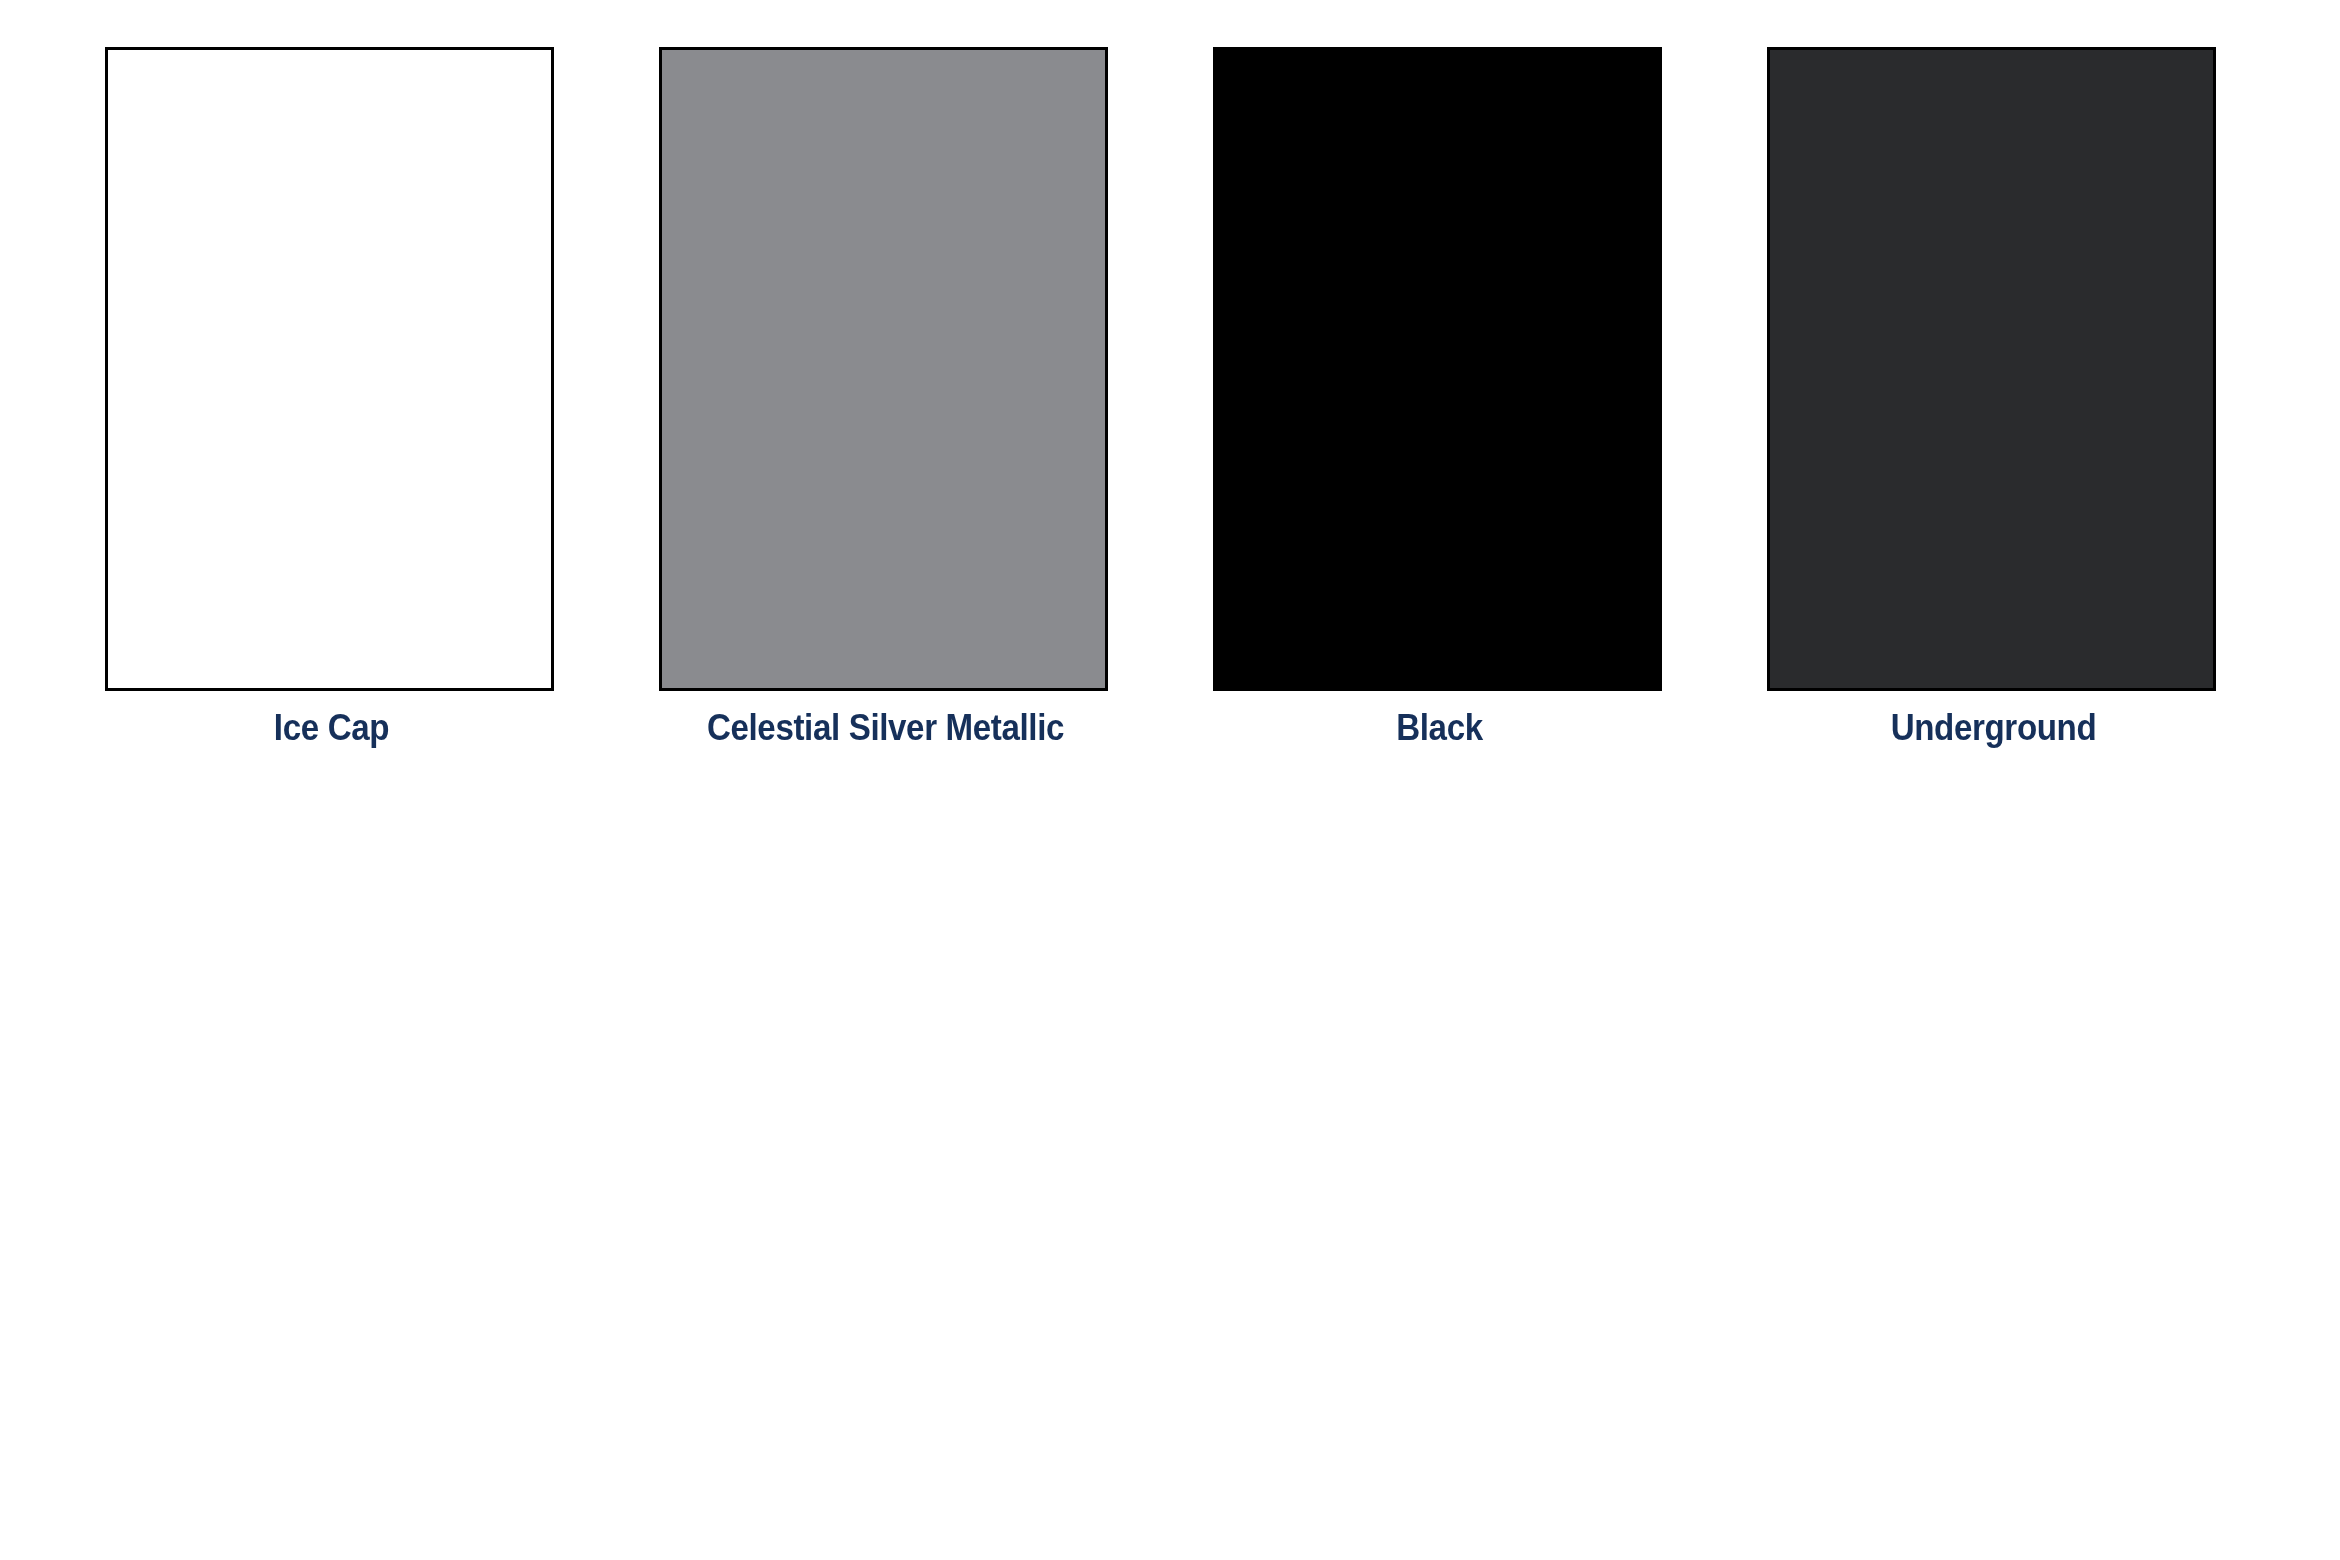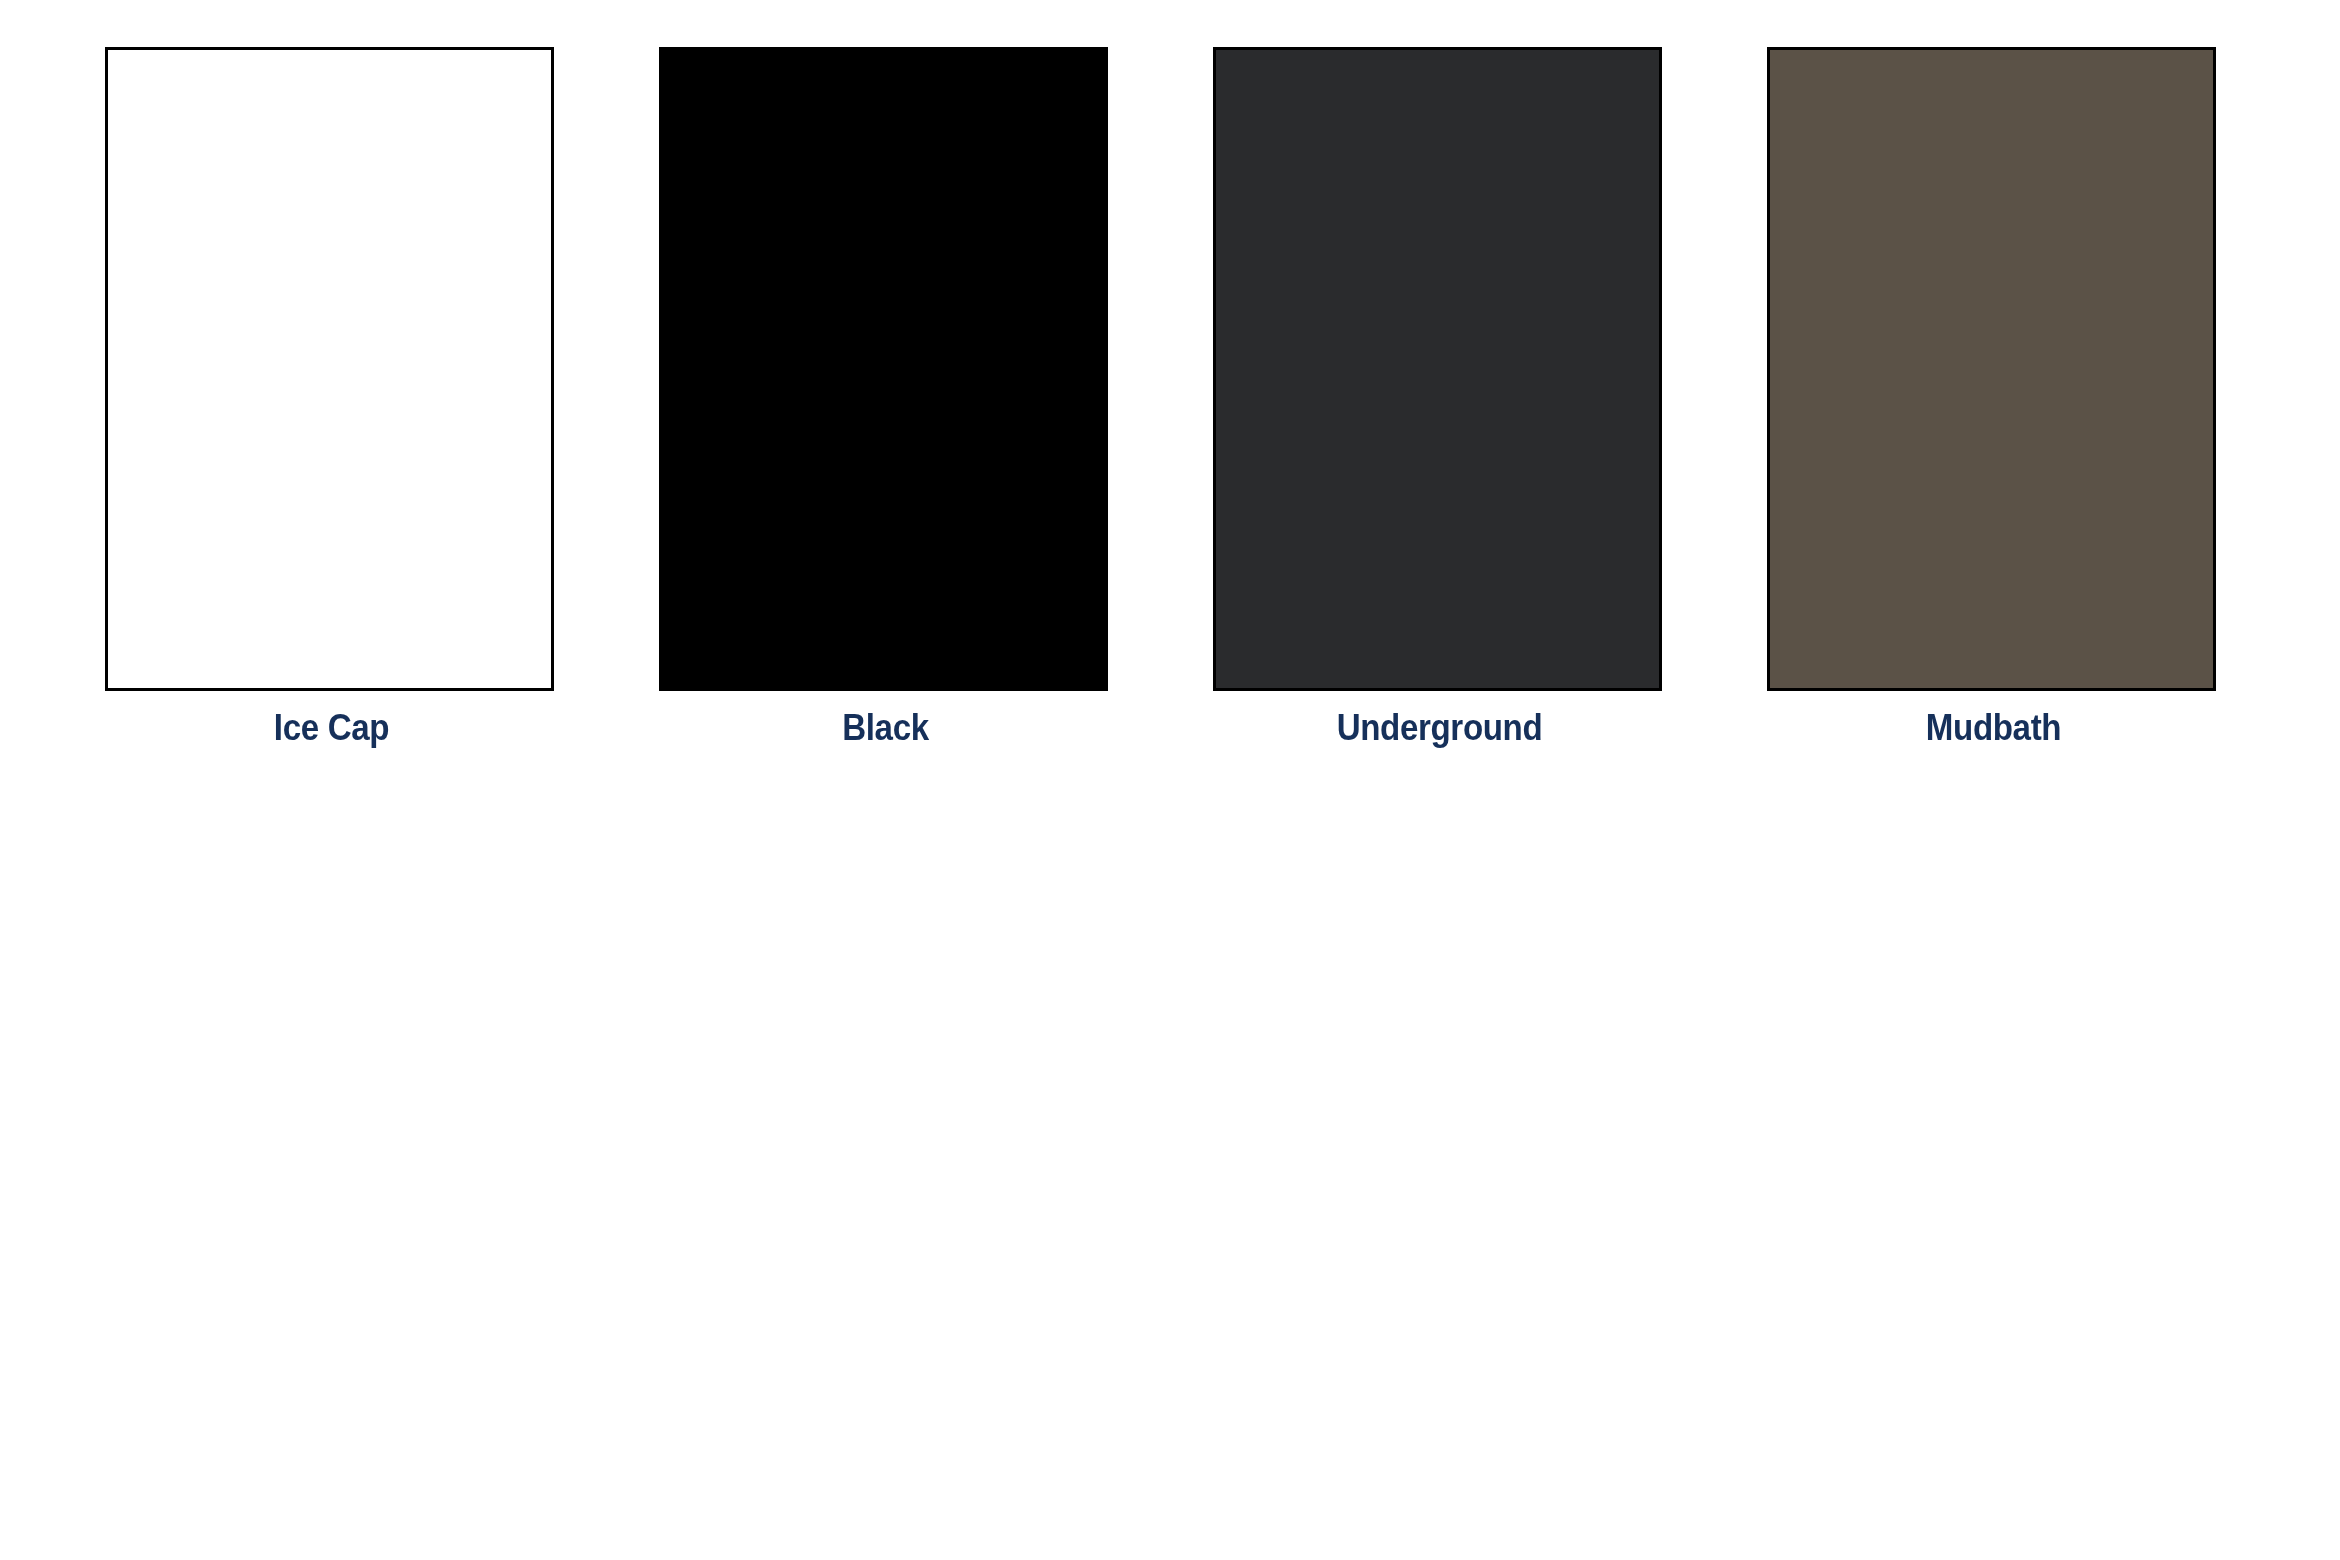--- a/index.html
+++ b/index.html
@@ -71,36 +71,36 @@
 <body>
 
 <div id="swatch-board" style="background-color: rgb(255, 255, 255);">
   <div class="swatch-grid">
 
     <div class="swatch-cell">
       <div class="swatch-chip" style="background-color: rgb(255, 255, 255); border-color: rgb(0, 0, 0);"></div>
       <div class="swatch-label" style="color: rgb(22, 48, 90);">Ice Cap</div>
     </div>
 
+    <div class="swatch-cell">
+      <div class="swatch-chip" style="background-color: rgb(138, 139, 143); border-color: rgb(0, 0, 0);"></div>
+      <div class="swatch-label" style="color: rgb(22, 48, 90);">Celestial Silver Metallic</div>
+    </div>
 
     <div class="swatch-cell">
       <div class="swatch-chip" style="background-color: rgb(0, 0, 0); border-color: rgb(0, 0, 0);"></div>
       <div class="swatch-label" style="color: rgb(22, 48, 90);">Black</div>
     </div>
 
     <div class="swatch-cell">
       <div class="swatch-chip" style="background-color: rgb(42, 43, 45); border-color: rgb(0, 0, 0);"></div>
       <div class="swatch-label" style="color: rgb(22, 48, 90);">Underground</div>
     </div>
 
 
-    <div class="swatch-cell">
-      <div class="swatch-chip" style="background-color: rgb(91, 82, 71); border-color: rgb(0, 0, 0);"></div>
-      <div class="swatch-label" style="color: rgb(22, 48, 90);">Mudbath</div>
-    </div>
 
     <div class="swatch-cell is-empty">
       
       
     </div>
 
     <div class="swatch-cell is-empty">
       
       
     </div>

